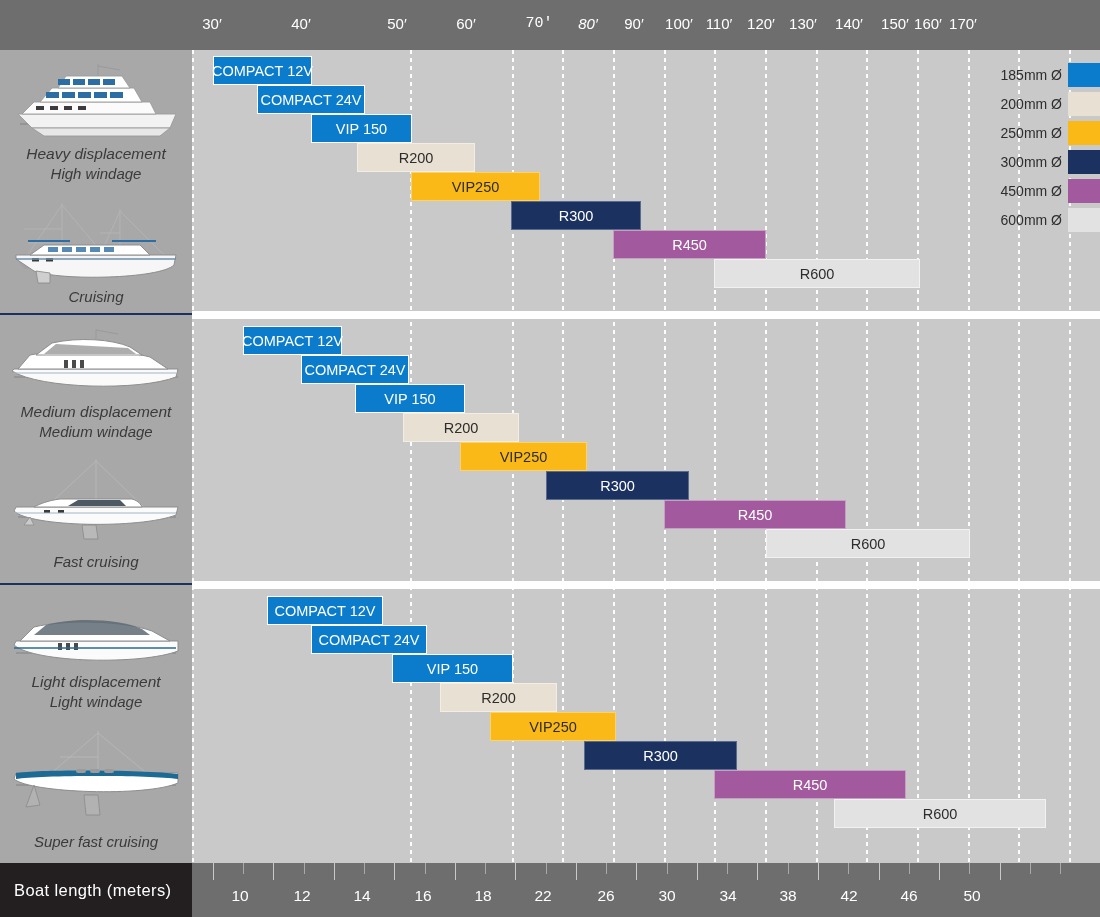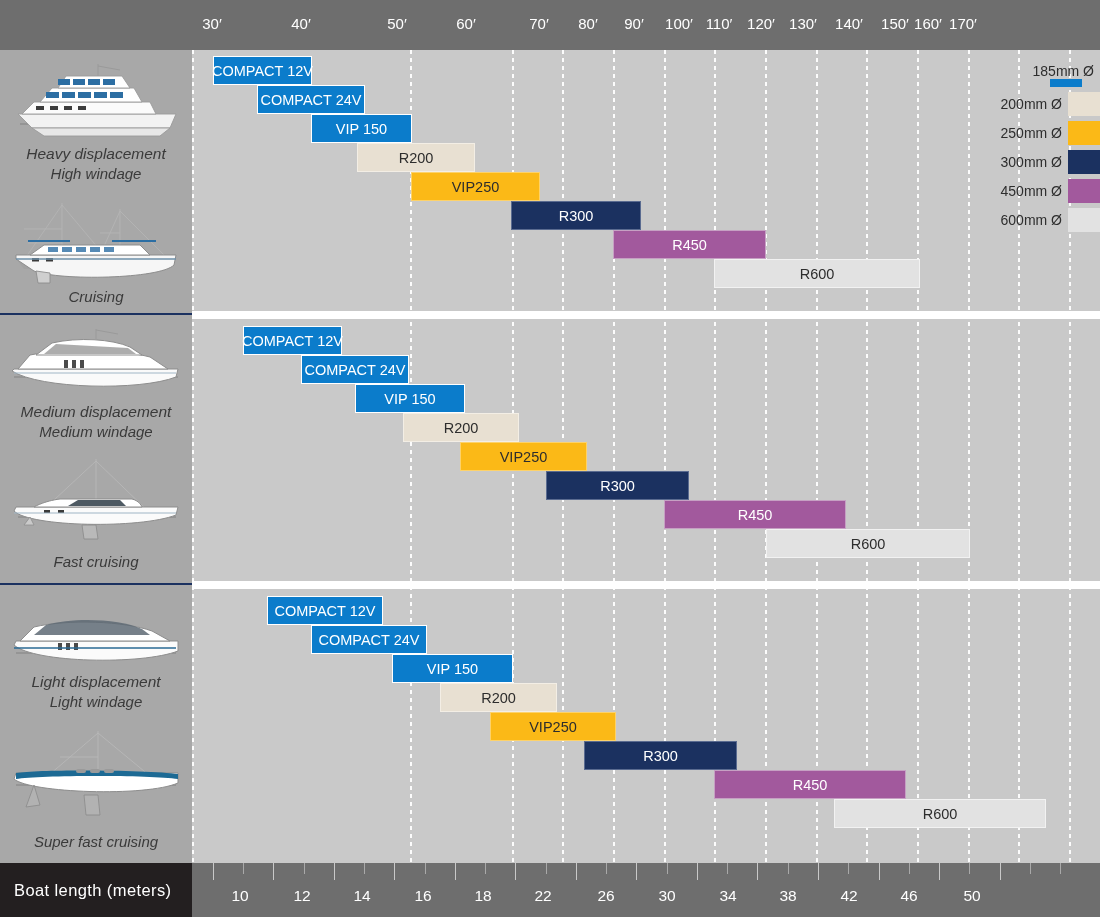--- a/index.html
+++ b/index.html
@@ -110,22 +110,22 @@
 <body>
 
 <div id="app">
 
   <div class="axis-bar top">
     <div class="axis-ticklabels" id="top-ticks">
         <div class="tick-label" style="left: 212px;">30′</div>
         <div class="tick-label" style="left: 301px;">40′</div>
         <div class="tick-label" style="left: 397px;">50′</div>
         <div class="tick-label" style="left: 466px;">60′</div>
-        <div class="tick-label" style="left: 539px;">70′</div>
-        <div class="tick-label" style="left: 588px;">80′</div>
+        <div class="tick-label" style="left: 539px; font-family: Liberation Mono, monospace;">70′</div>
+        <div class="tick-label" style="left: 588px; font-style: italic;">80′</div>
         <div class="tick-label" style="left: 634px;">90′</div>
         <div class="tick-label" style="left: 679px;">100′</div>
         <div class="tick-label" style="left: 719px;">110′</div>
         <div class="tick-label" style="left: 761px;">120′</div>
         <div class="tick-label" style="left: 803px;">130′</div>
         <div class="tick-label" style="left: 849px;">140′</div>
         <div class="tick-label" style="left: 895px;">150′</div>
         <div class="tick-label" style="left: 928px;">160′</div>
         <div class="tick-label" style="left: 963px;">170′</div>
       </div>
@@ -309,21 +309,21 @@
         <div class="bar c185" style="left: 311px; width: 116px; top: 575px;">COMPACT 24V</div>
         <div class="bar c185" style="left: 392px; width: 121px; top: 604px;">VIP 150</div>
         <div class="bar c200" style="left: 440px; width: 117px; top: 633px;">R200</div>
         <div class="bar c250" style="left: 490px; width: 126px; top: 662px;">VIP250</div>
         <div class="bar c300" style="left: 584px; width: 153px; top: 691px;">R300</div>
         <div class="bar c450" style="left: 714px; width: 192px; top: 720px;">R450</div>
         <div class="bar c600" style="left: 834px; width: 212px; top: 749px;">R600</div>
       </div>
 
     <div class="legend" id="legend">
-        <div class="legend-row" style="top: 13px; flex-direction: column;">
+        <div class="legend-row" style="top: 13px;">
           <span class="legend-label">185mm Ø</span>
           <span class="legend-swatch" style="background: rgb(11, 124, 203);"></span>
         </div>
         <div class="legend-row" style="top: 42px; justify-content: flex-end;">
           <span class="legend-label">200mm Ø</span>
           <span class="legend-swatch" style="background: rgb(232, 224, 210);"></span>
         </div>
         <div class="legend-row" style="top: 71px;">
           <span class="legend-label">250mm Ø</span>
           <span class="legend-swatch" style="background: rgb(251, 185, 23);"></span>

